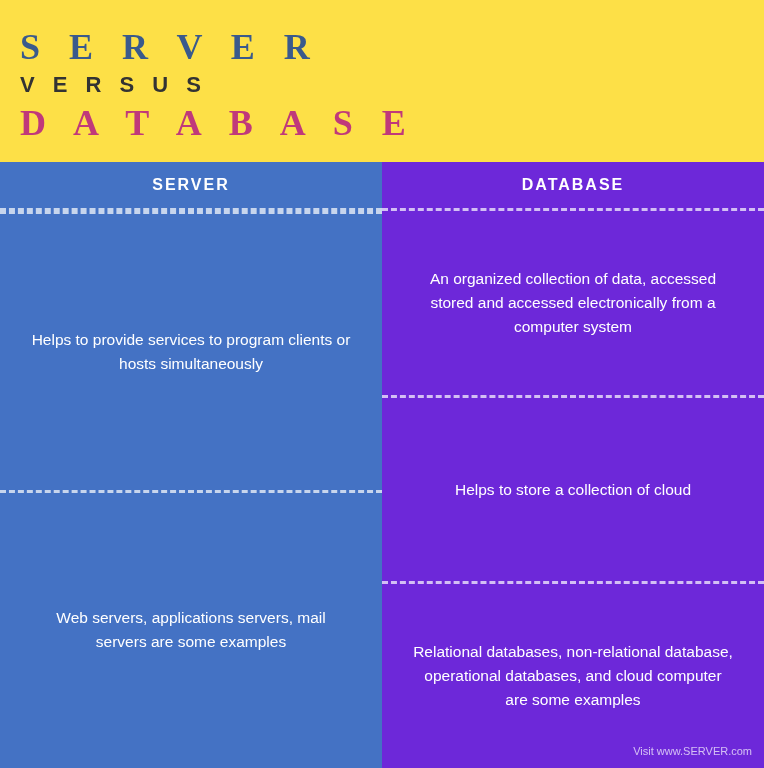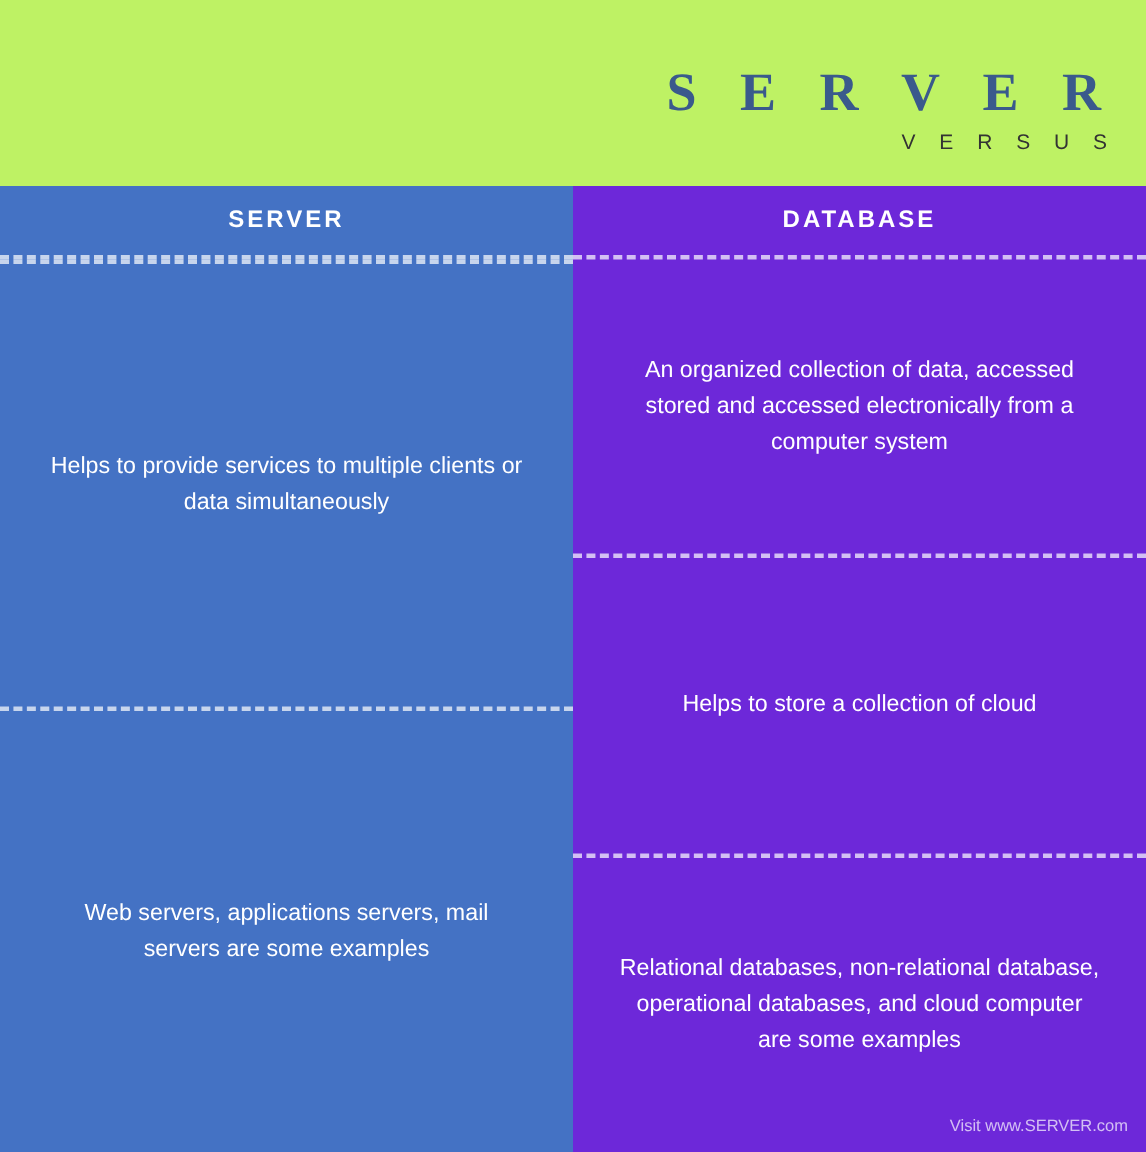--- a/index.html
+++ b/index.html
@@ -13,38 +13,38 @@
       height: 768px;
       background: #ffffff;
       font-family: Arial, sans-serif;
       display: flex;
       flex-direction: column;
       align-items: center;
     }
 
     .header-section {
       width: 100%;
-      text-align: right;
-      padding: 40px 20px 18px;
-      background: #bef264;
+      text-align: left;
+      padding: 26px 20px 18px;
+      background: #fde047;
     }
 
     .title-server {
       font-size: 36px;
       font-weight: bold;
       letter-spacing: 10px;
       color: #3a5a8c;
       font-family: Georgia, serif;
     }
 
     .title-versus {
-      font-size: 14px;
+      font-size: 22px;
       letter-spacing: 6px;
       color: #333333;
-      font-weight: normal;
+      font-weight: bold;
       margin: 4px 0;
       font-family: Arial, sans-serif;
     }
 
     .title-database {
       font-size: 36px;
       font-weight: bold;
       letter-spacing: 10px;
       color: #c0397a;
       font-family: Georgia, serif;
@@ -114,30 +114,31 @@
       font-size: 11px;
       color: rgba(255,255,255,0.7);
     }
   </style>
 </head>
 <body>
 
 <div class="header-section">
   <div class="title-server">S E R V E R</div>
   <div class="title-versus">V E R S U S</div>
+  <div class="title-database">D A T A B A S E</div>
 </div>
 
 <div class="comparison-table">
 
   <div class="col col-server">
     <div class="col-header">SERVER</div>
     <hr class="divider">
     <hr class="divider">
     <div class="cell">
-      <span class="cell-text">Helps to provide services to multiple clients or data simultaneously</span>
+      <span class="cell-text">Helps to provide services to program clients or hosts simultaneously</span>
     </div>
     <hr class="divider">
     <div class="cell">
       <span class="cell-text">Web servers, applications servers, mail servers are some examples</span>
     </div>
   </div>
 
   <div class="col col-database">
     <div class="col-header">DATABASE</div>
     <hr class="divider">

